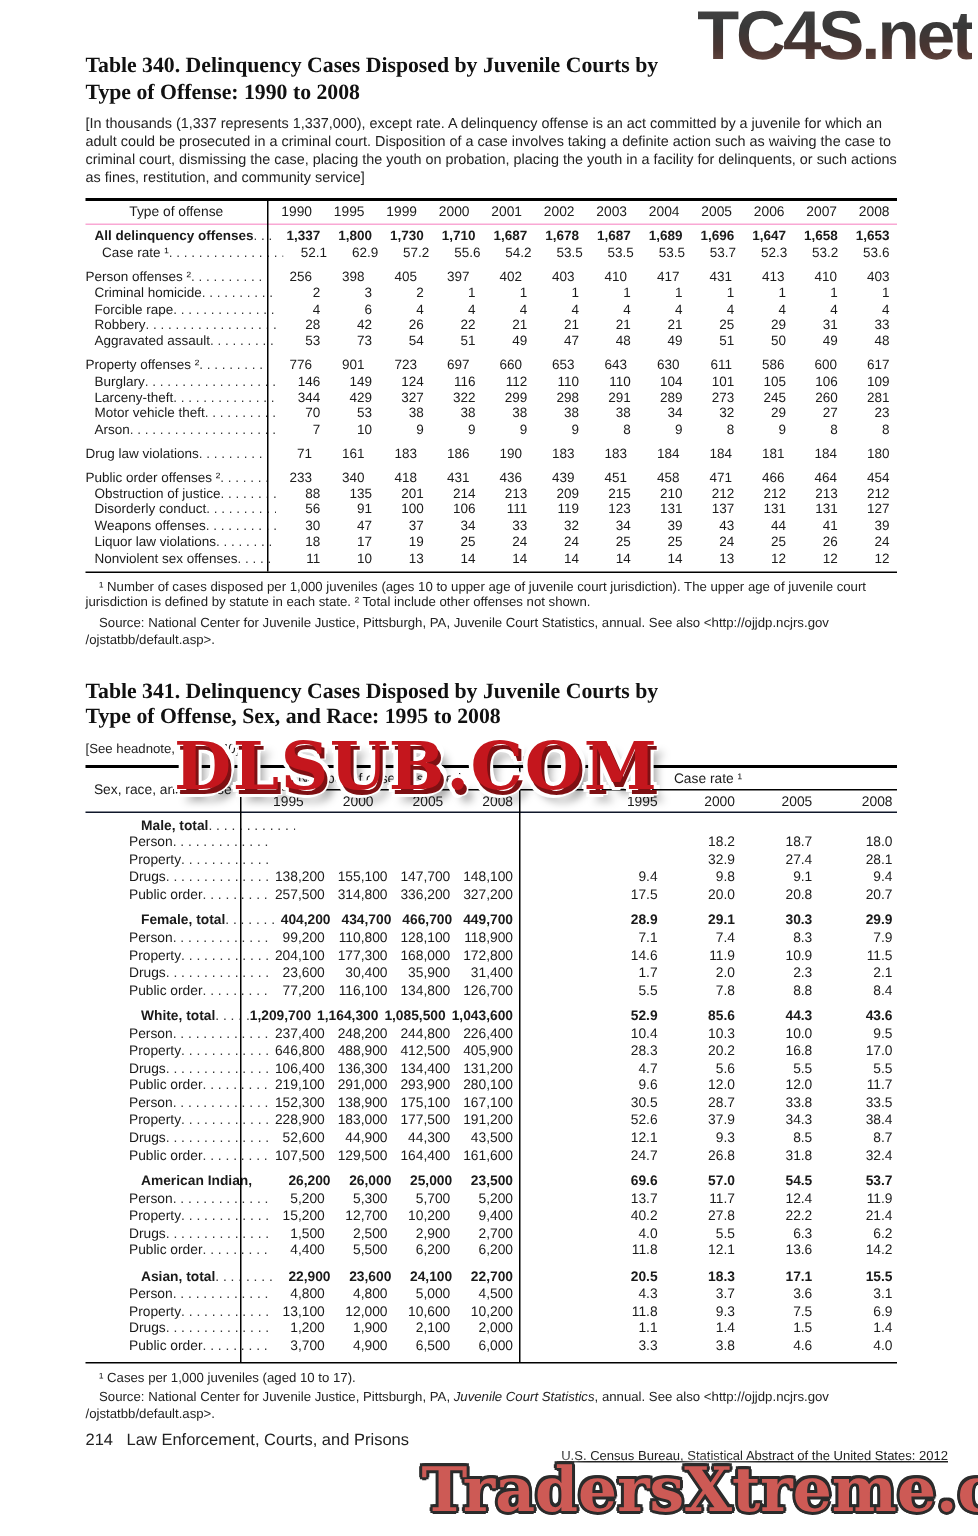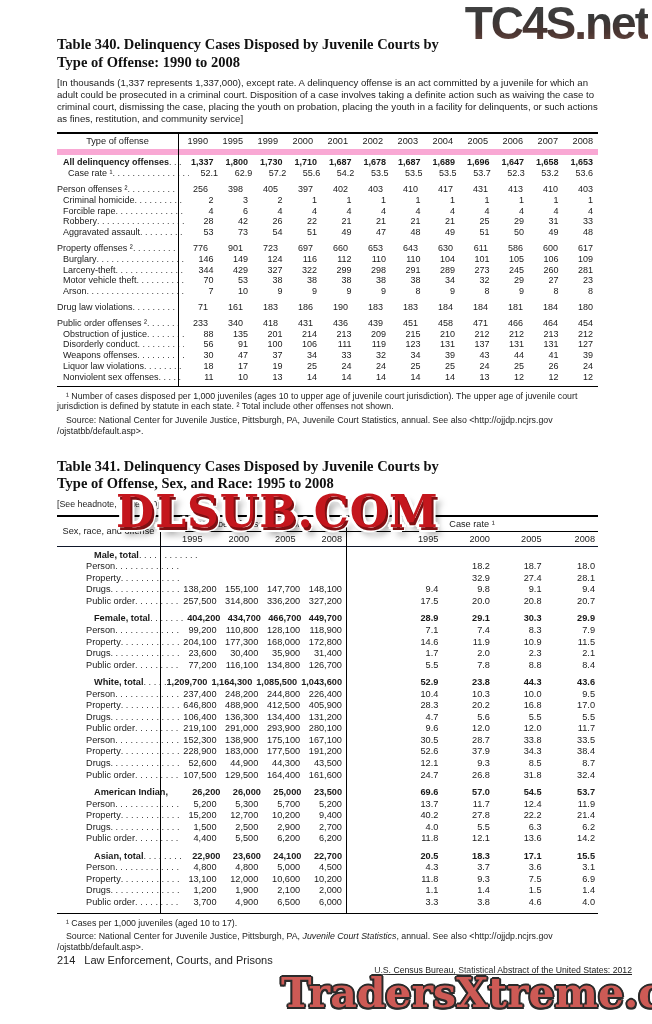--- a/index.html
+++ b/index.html
@@ -11,21 +11,21 @@
   .tbl-title{font-family:"Liberation Serif",serif;font-weight:bold;font-size:14.5px;
              line-height:17.5px;color:#111;margin:0 0 6px 0;}
   .headnote{font-size:9.6px;line-height:12.1px;margin:0 0 7px 0;color:#222;}
   .seenote{font-size:8.8px;margin:0 0 6px 0;color:#222;}
 
   
   .tbl{position:relative;border-top:2px solid #000;border-bottom:1px solid #000;}
   .vline{position:absolute;top:0;bottom:0;width:1px;background:#000;}
 
   
-  .t340-head{display:flex;height:15px;line-height:15px;font-size:9.2px;border-bottom:6px solid #f9a8d4;justify-content:center;}
+  .t340-head{display:flex;height:15px;line-height:15px;font-size:9.2px;border-bottom:1px solid #f9a8d4;justify-content:center;}
   .t340-head .hl{width:121px;text-align:center;}
   .t340-head .yrs{flex:1;display:flex;}
   .t340-head .yh{flex:1;text-align:right;padding-right:5px;}
   .t340-body{padding:2px 0 3px 0;}
   .row340{display:flex;height:10.8px;line-height:10.8px;font-size:9px;}
   .row340.gap{margin-top:5px;}
   .row340.bold .lab .t,.row340.bold .v{font-weight:bold;}
   .row340 .lab{width:121px;display:flex;overflow:hidden;}
   .row340 .vals{flex:1;display:flex;}
   .row340 .v{flex:1;text-align:right;padding-right:5px;}
@@ -711,21 +711,21 @@
                 <span class="leader"></span>
               </div>
               <div class="nums">
                 <div class="v">1,209,700</div>
                 <div class="v">1,164,300</div>
                 <div class="v">1,085,500</div>
                 <div class="v">1,043,600</div>
               </div>
               <div class="rates">
                 <div class="v">52.9</div>
-                <div class="v">23.8</div>
+                <div class="v">85.6</div>
                 <div class="v">44.3</div>
                 <div class="v">43.6</div>
               </div>
             </div>
             <div class="row341">
               <div class="lab">
                 <span class="t">Person</span>
                 <span class="leader"></span>
               </div>
               <div class="nums">

